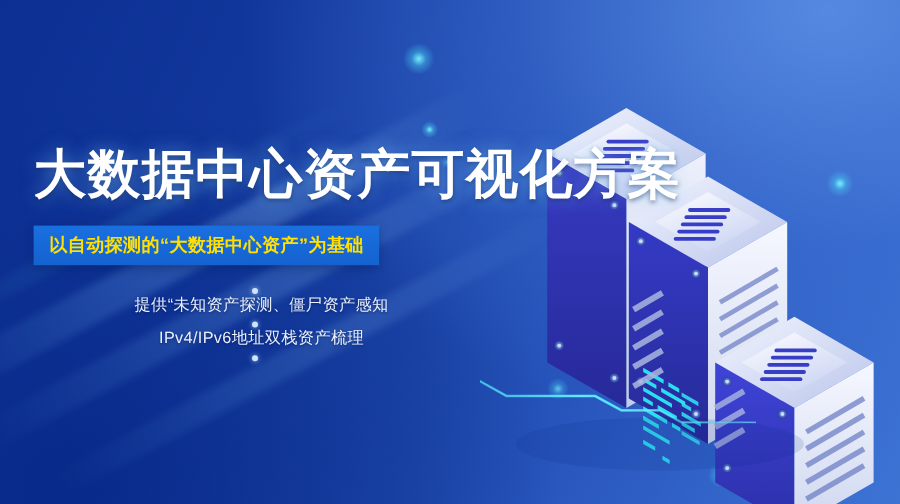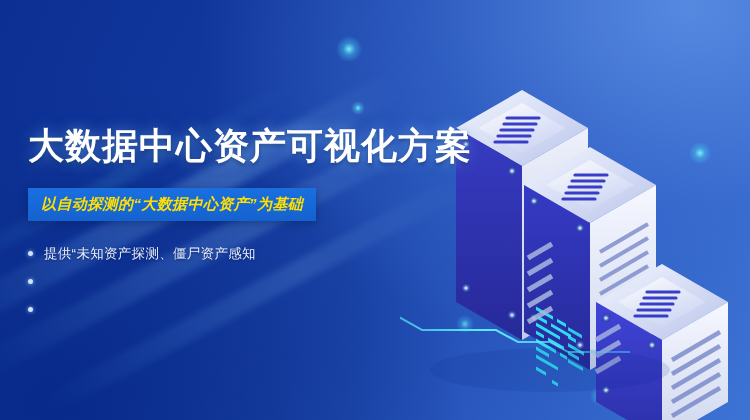--- a/index.html
+++ b/index.html
@@ -42,44 +42,43 @@
     pointer-events:none;
   }
 
   
   #servers { position:absolute; left:400px; top:40px; width:350px; height:380px; }
   #servers svg { display:block; }
 
   
   #title {
     position:absolute; left:28px; top:126px;
-    font-size:36px; line-height:40px;
+    font-size:44px; line-height:40px;
     font-weight:bold; color:#ffffff;
     letter-spacing:1px;
     text-shadow:0 0 14px rgba(130,200,255,0.55), 0 2px 4px rgba(0,20,70,0.55);
     white-space:nowrap;
   }
   #subtitle-banner {
     position:absolute; left:28px; top:188px;
     height:33px;
     background:linear-gradient(180deg,#1a6fe0 0%, #1462cf 100%);
     display:flex; align-items:center;
     padding:0 13px;
     box-shadow:0 2px 8px rgba(4,26,80,0.42);
-    font-style:italic;
   }
   #subtitle-banner .txt {
     color:#ffe000; font-size:15px; font-weight:bold;
     letter-spacing:.4px; white-space:nowrap;
   }
 
   #bullets { position:absolute; left:28px; top:240px; width:380px; }
   .bullet {
     display:flex; align-items:center;
-    height:27px; margin-bottom:1px;
+    height:27px; margin-bottom:1px;flex-direction:column;
   }
   .bullet .dot {
     width:5px; height:5px; border-radius:50%;
     background:#cfe2ff; margin-right:11px; flex:0 0 auto;
     box-shadow:0 0 4px rgba(180,220,255,0.8);
   }
   .bullet .label {
     color:#eaf1ff; font-size:13.5px; letter-spacing:.3px; white-space:nowrap;
     text-shadow:0 1px 2px rgba(0,15,60,0.5);
   }
@@ -285,19 +284,20 @@
     <span class="txt">以自动探测的“大数据中心资产”为基础</span>
   </div>
 
   <div id="bullets">
     <div class="bullet">
       <span class="dot"></span>
       <span class="label">提供“未知资产探测、僵尸资产感知</span>
     </div>
     <div class="bullet">
       <span class="dot"></span>
+      <span class="label">IPv4/IPv6地址双栈资产梳理</span>
     </div>
     <div class="bullet">
       <span class="dot"></span>
     </div>
   </div>
 
 </div>
 
 </body></html>

